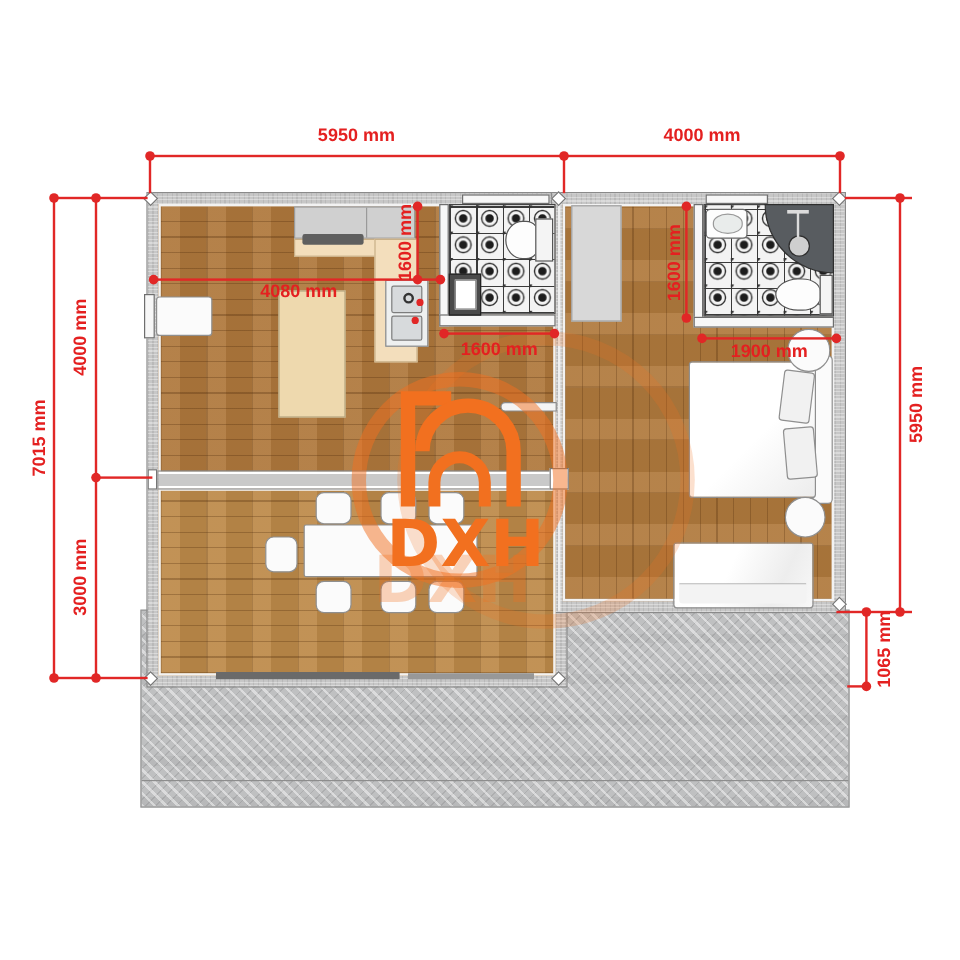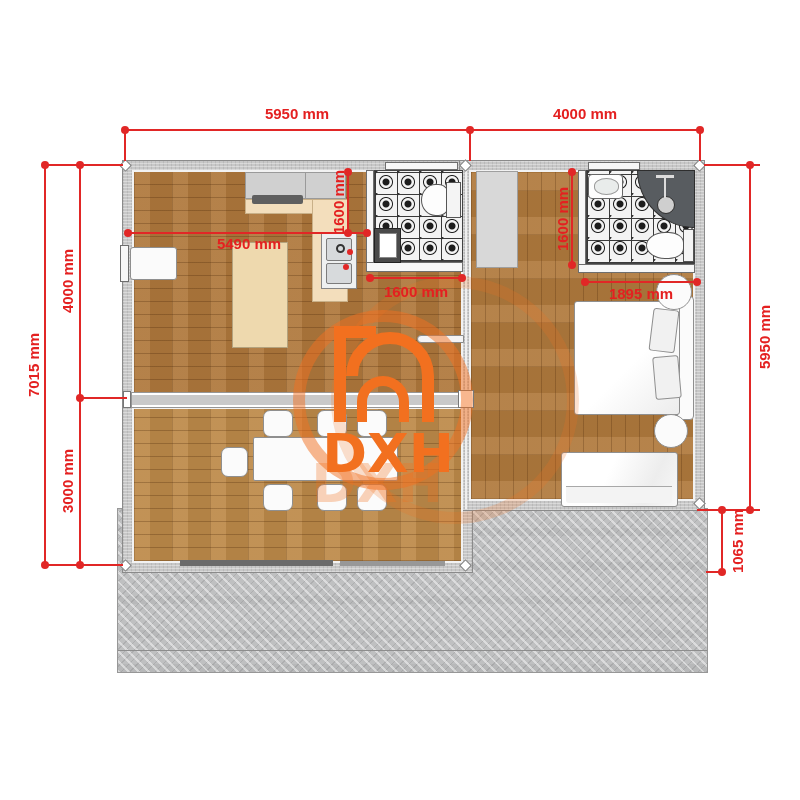--- a/index.html
+++ b/index.html
@@ -211,35 +211,35 @@
   <div class="abs dot" style="left:750px;top:165px;z-index:9;"></div>
   <div class="abs dot" style="left:750px;top:510px;z-index:9;"></div>
   <div class="abs dot" style="left:722px;top:510px;z-index:9;"></div>
   <div class="abs dot" style="left:722px;top:572px;z-index:9;"></div>
   <div class="abs dlabel rot" style="left:764px;top:337px;">5950 mm</div>
   <div class="abs dlabel rot" style="left:737px;top:541px;">1065 mm</div>
 
   <div class="abs dim hline" style="left:128px;top:232px;width:239px;"></div>
   <div class="abs dot" style="left:128px;top:233px;z-index:9;"></div>
   <div class="abs dot" style="left:367px;top:233px;z-index:9;"></div>
-  <div class="abs dlabel" style="left:249px;top:243px;">5490 mm</div>
+  <div class="abs dlabel" style="left:249px;top:243px;">4080 mm</div>
 
   <div class="abs dim vline" style="left:347px;top:172px;height:61px;"></div>
   <div class="abs dot" style="left:348px;top:172px;z-index:9;"></div>
   <div class="abs dot" style="left:348px;top:233px;z-index:9;"></div>
   <div class="abs dlabel rot" style="left:338px;top:202px;">1600 mm</div>
 
   <div class="abs dim hline" style="left:370px;top:277px;width:92px;"></div>
   <div class="abs dot" style="left:370px;top:278px;z-index:9;"></div>
   <div class="abs dot" style="left:462px;top:278px;z-index:9;"></div>
   <div class="abs dlabel" style="left:416px;top:291px;">1600 mm</div>
 
   <div class="abs dim vline" style="left:571px;top:172px;height:93px;"></div>
   <div class="abs dot" style="left:572px;top:172px;z-index:9;"></div>
   <div class="abs dot" style="left:572px;top:265px;z-index:9;"></div>
   <div class="abs dlabel rot" style="left:562px;top:219px;">1600 mm</div>
 
   <div class="abs dim hline" style="left:585px;top:281px;width:112px;"></div>
   <div class="abs dot" style="left:585px;top:282px;z-index:9;"></div>
   <div class="abs dot" style="left:697px;top:282px;z-index:9;"></div>
-  <div class="abs dlabel" style="left:641px;top:293px;">1895 mm</div>
+  <div class="abs dlabel" style="left:641px;top:293px;">1900 mm</div>
 
 </div>
 
 </body></html>

